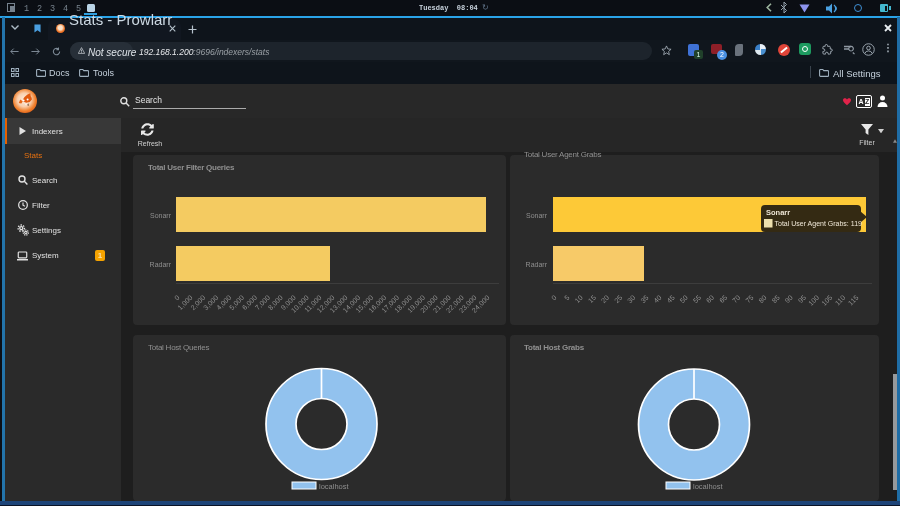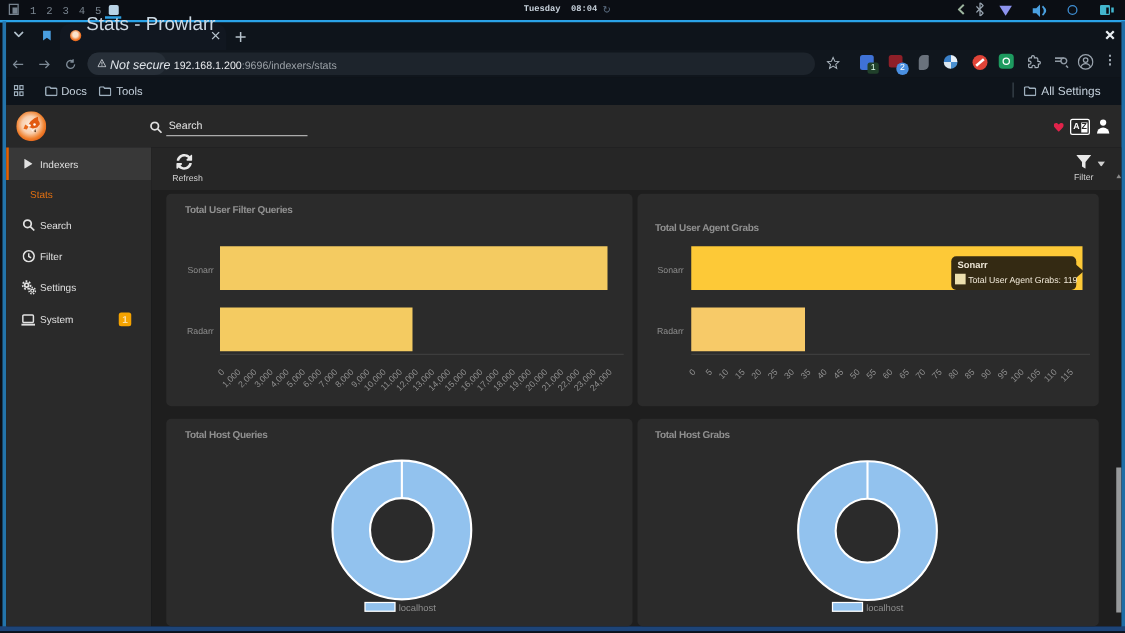--- a/index.html
+++ b/index.html
@@ -82,21 +82,21 @@
     </svg>
 
   <div class="abs" style="left:70px;top:42px;width:582px;height:18px;background:#1d242c;border-radius:9px;"></div>
   <div class="abs" style="left:70px;top:42px;width:63px;height:18px;background:#272f38;border-radius:9px;"></div>
   <svg class="abs" style="left:78px;top:47px;" width="7" height="7" viewBox="0 0 24 22">
       <path d="M12 1 L23 21 H1 z" fill="none" stroke="#dee3e8" stroke-width="2.2"></path>
       <rect x="11" y="8" width="2.4" height="7" fill="#dee3e8"></rect>
       <rect x="11" y="17" width="2.4" height="2.4" fill="#dee3e8"></rect>
     </svg>
   <div class="abs" style="left:88px;top:47px;color:#dee3e8;font-size:10px;font-style:italic;">Not secure</div>
-  <div class="abs" style="left:139px;top:46.5px;font-size:8.5px;font-weight:500;color:#e8eaed;">192.168.1.200<span style="color:#9aa0a6;font-weight:normal">:9696/indexers/stats</span></div>
+  <div class="abs" style="left:139px;top:46.5px;font-size:8.5px;font-weight:500;color:#e8eaed;font-style:italic;">192.168.1.200<span style="color:#9aa0a6;font-weight:normal">:9696/indexers/stats</span></div>
   <svg class="abs" style="left:661px;top:45px;" width="11" height="11" viewBox="0 0 24 24">
       <path d="M12 2 l2.9 6.6 7.1 0.7 -5.4 4.8 1.6 7 -6.2 -3.8 -6.2 3.8 1.6 -7 -5.4 -4.8 7.1 -0.7 z" fill="none" stroke="#aab4bd" stroke-width="1.8"></path>
     </svg>
 
   <div class="abs" style="left:688px;top:44px;width:11px;height:12px;background:#3f72d6;border-radius:2px;"></div>
   <div class="abs" style="left:694px;top:50px;width:9px;height:9px;background:#20402a;border-radius:2px;color:#dfe;font-size:7px;text-align:center;line-height:9px;">1</div>
   <div class="abs" style="left:711px;top:44px;width:11px;height:10px;background:#8e1f28;border-radius:2px;"></div>
   <div class="abs" style="left:717px;top:50px;width:10px;height:10px;background:#4a90e2;border-radius:5px;color:#fff;font-size:7px;text-align:center;line-height:10px;">2</div>
   <div class="abs" style="left:735px;top:44px;width:8px;height:12px;background:#6a727c;border-radius:4px 1px 4px 1px;"></div>
   <div class="abs" style="left:755px;top:44px;width:11px;height:11px;border-radius:50%;background:conic-gradient(#e8f0f8 0 25%, #4a90d0 0 50%, #dde8f0 0 75%, #3a80c8 0);"></div>
@@ -251,21 +251,21 @@
       <text x="279.5" y="143" text-anchor="end" fill="#8f8f8f" font-size="7px" transform="rotate(-45 279.5 143)">18,000</text>
       <text x="292.41666666666663" y="143" text-anchor="end" fill="#8f8f8f" font-size="7px" transform="rotate(-45 292.41666666666663 143)">19,000</text>
       <text x="305.3333333333333" y="143" text-anchor="end" fill="#8f8f8f" font-size="7px" transform="rotate(-45 305.3333333333333 143)">20,000</text>
       <text x="318.25" y="143" text-anchor="end" fill="#8f8f8f" font-size="7px" transform="rotate(-45 318.25 143)">21,000</text>
       <text x="331.16666666666663" y="143" text-anchor="end" fill="#8f8f8f" font-size="7px" transform="rotate(-45 331.16666666666663 143)">22,000</text>
       <text x="344.0833333333333" y="143" text-anchor="end" fill="#8f8f8f" font-size="7px" transform="rotate(-45 344.0833333333333 143)">23,000</text>
       <text x="357" y="143" text-anchor="end" fill="#8f8f8f" font-size="7px" transform="rotate(-45 357 143)">24,000</text>
     </svg>
 
   <div class="abs" style="left:510px;top:155px;width:369px;height:170px;background:#2b2b2b;border-radius:4px;"></div>
-  <div class="abs" style="left:524px;top:150px;color:#909090;font-size:8px;font-weight:bold;letter-spacing:-0.25px;margin-top:28px;">Total User Agent Grabs</div>
+  <div class="abs" style="left:524px;top:150px;color:#909090;font-size:8px;font-weight:normal;letter-spacing:-0.25px;">Total User Agent Grabs</div>
   <svg class="abs" style="left:510px;top:155px;" width="369" height="170" id="chart2">
       <rect x="43" y="42" width="313" height="35" fill="#fdc937"></rect>
       <rect x="43" y="91" width="91" height="35" fill="#f7ca68"></rect>
       <text x="37" y="63" text-anchor="end" fill="#8f8f8f" font-size="7px">Sonarr</text>
       <text x="37" y="112" text-anchor="end" fill="#8f8f8f" font-size="7px">Radarr</text>
       <line x1="43" y1="128.5" x2="362" y2="128.5" stroke="#3d3d3d" stroke-width="1"></line>
       <text x="47" y="143" text-anchor="end" fill="#8f8f8f" font-size="7px" transform="rotate(-45 47 143)">0</text>
       <text x="60.130434782608695" y="143" text-anchor="end" fill="#8f8f8f" font-size="7px" transform="rotate(-45 60.130434782608695 143)">5</text>
       <text x="73.26086956521739" y="143" text-anchor="end" fill="#8f8f8f" font-size="7px" transform="rotate(-45 73.26086956521739 143)">10</text>
       <text x="86.3913043478261" y="143" text-anchor="end" fill="#8f8f8f" font-size="7px" transform="rotate(-45 86.3913043478261 143)">15</text>
@@ -290,21 +290,21 @@
       <text x="335.8695652173913" y="143" text-anchor="end" fill="#8f8f8f" font-size="7px" transform="rotate(-45 335.8695652173913 143)">110</text>
       <text x="349" y="143" text-anchor="end" fill="#8f8f8f" font-size="7px" transform="rotate(-45 349 143)">115</text>
       <rect x="251" y="50" width="100" height="27" rx="4" fill="#342a13"></rect>
       <path d="M350 56 L357 62 L350 68 z" fill="#342a13"></path>
       <text x="256" y="59.5" fill="#ece4d4" font-size="7.5px" font-weight="bold">Sonarr</text>
       <rect x="254" y="64" width="8.5" height="8.5" fill="#ecdfad"></rect>
       <text x="264.5" y="71" fill="#f0e8d8" font-size="7px">Total User Agent Grabs: 119</text>
     </svg>
 
   <div class="abs" style="left:133px;top:335px;width:373px;height:166px;background:#2b2b2b;border-radius:4px;"></div>
-  <div class="abs" style="left:148px;top:343px;color:#909090;font-size:8px;font-weight:bold;letter-spacing:-0.25px;">Total Host Queries</div>
+  <div class="abs" style="left:148px;top:343px;color:#909090;font-size:8px;font-weight:normal;letter-spacing:-0.25px;">Total Host Queries</div>
   <svg class="abs" style="left:133px;top:335px;" width="373" height="166" id="chart3">
       <circle cx="188.5" cy="89" r="40.5" fill="none" stroke="#92c2ee" stroke-width="30"></circle>
       <circle cx="188.5" cy="89" r="55.5" fill="none" stroke="#ffffff" stroke-width="1.7"></circle>
       <circle cx="188.5" cy="89" r="25.5" fill="none" stroke="#ffffff" stroke-width="1.7"></circle>
       <line x1="188.5" y1="63.5" x2="188.5" y2="33.5" stroke="#fff" stroke-width="1.7"></line>
       <rect x="159" y="147" width="24" height="7" fill="#92c2ee" stroke="#fff" stroke-width="1"></rect>
       <text x="186" y="154" fill="#8f8f8f" font-size="7.5px">localhost</text>
     </svg>
 
   <div class="abs" style="left:510px;top:335px;width:369px;height:166px;background:#2b2b2b;border-radius:4px;"></div>

